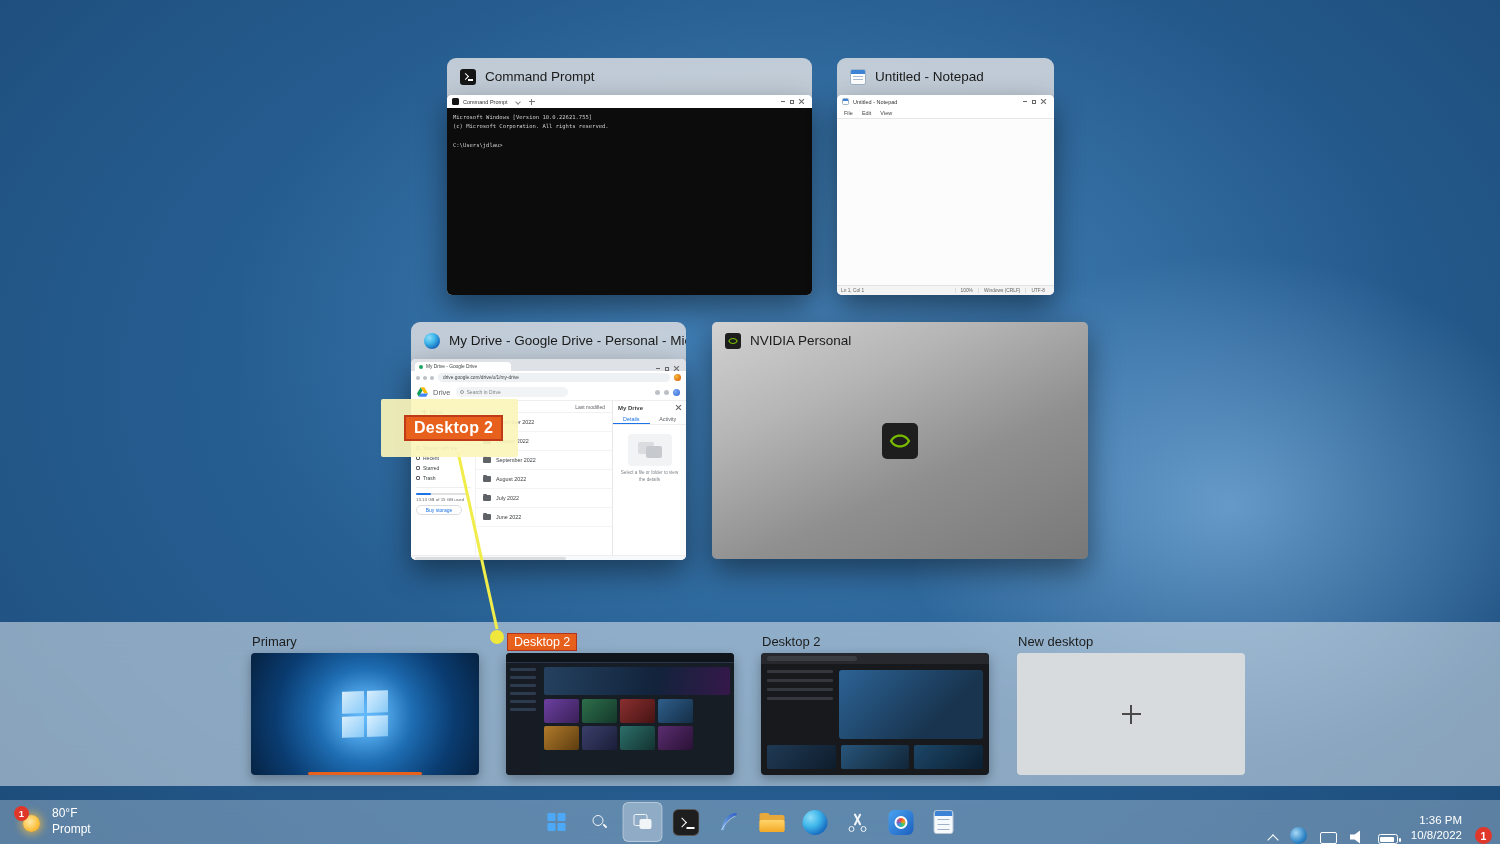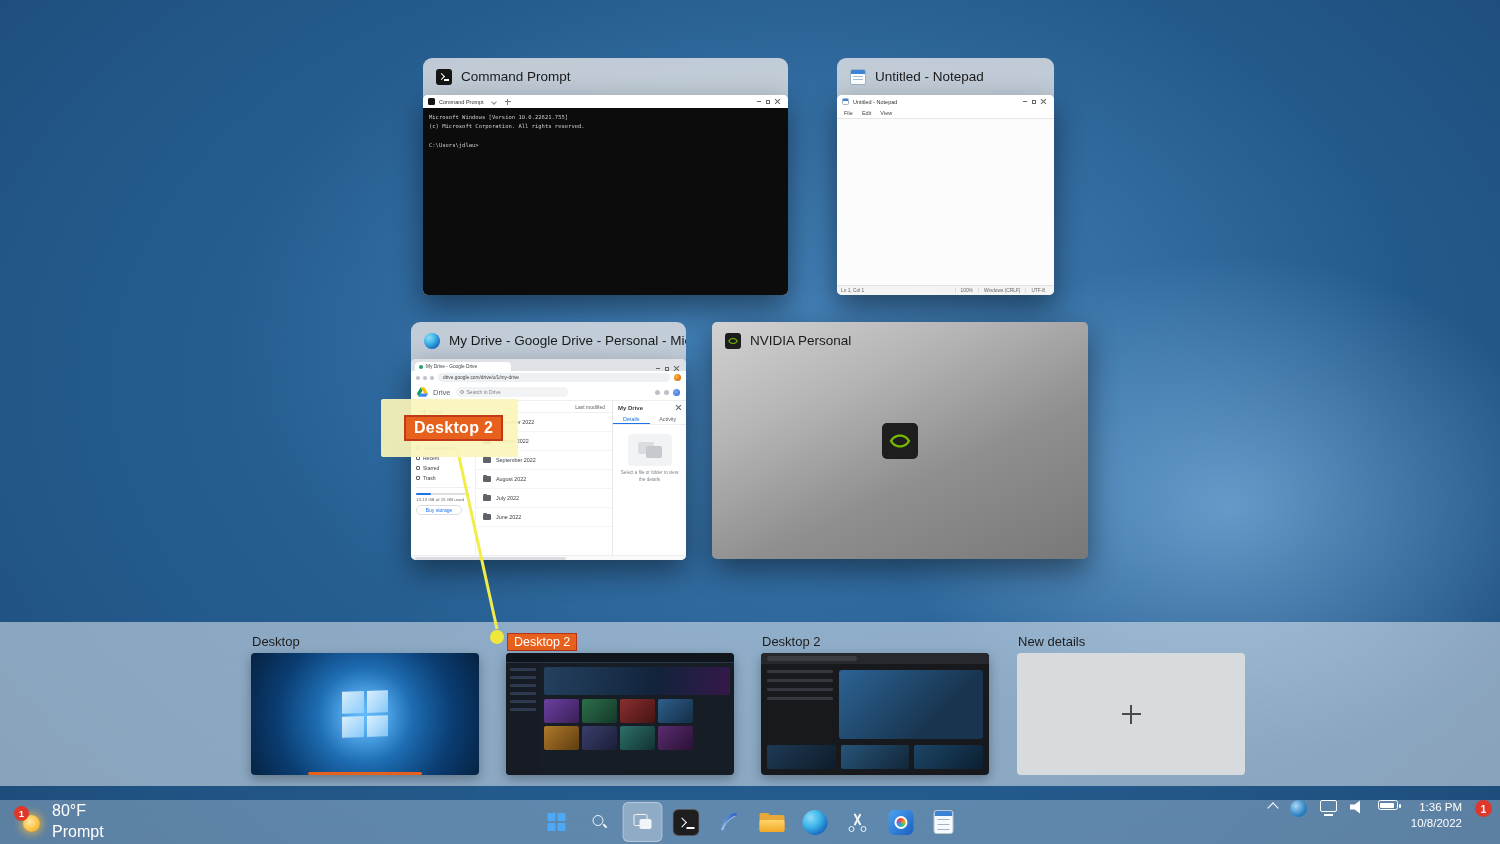--- a/index.html
+++ b/index.html
@@ -14,21 +14,21 @@
       radial-gradient(ellipse 1400px 950px at 50% 45%, #2e6da4 0%, #225687 55%, #143a60 100%);
   }
 
   
   .card{ position:absolute; background:rgba(213,218,223,.88); border-radius:9px; z-index:5; }
   .card-title{ height:37px; display:flex; align-items:center; gap:9px; padding:0 13px;
                font-size:13.5px; color:#1b1b1b; white-space:nowrap; overflow:hidden; }
   .card-body{ position:relative; border-radius:5px; overflow:hidden;
               box-shadow:0 12px 30px rgba(0,0,0,.45); background:#fff; }
 
-  .cmd-card{ left:423px; top:58px; width:365px; height:237px; }
+  .cmd-card{ left:447px; top:58px; width:365px; height:237px; }
   .notepad-card{ left:837px; top:58px; width:217px; height:237px; }
   .drive-card{ left:411px; top:322px; width:275px; height:237px; }
   .nvidia-card{ left:712px; top:322px; width:376px; height:237px; }
 
   .ic16{ width:16px; height:16px; flex:0 0 auto; display:inline-block; position:relative; }
   .cmd-ic{ background:#151515; border-radius:3px; }
   .cmd-ic::before{ content:""; position:absolute; left:3px; top:5px; width:4px; height:4px;
                    border-top:1.4px solid #fff; border-right:1.4px solid #fff; transform:rotate(45deg); }
   .cmd-ic::after{ content:""; position:absolute; left:8px; bottom:4px; width:5px; height:1.4px; background:#fff; }
   .np-ic{ background:#fff; border:1px solid #9db4c7; border-radius:2px; overflow:hidden; }
@@ -210,21 +210,21 @@
             background:rgba(195,214,230,.38); backdrop-filter:blur(24px); }
   .tb-weather{ position:absolute; left:10px; top:0; height:44px; display:flex; align-items:center; gap:12px;
                padding:0 10px; border-radius:6px; color:#fff; }
   .sun-wrap{ position:relative; width:20px; height:20px; }
   .sun{ position:absolute; right:0; bottom:0; width:17px; height:17px; border-radius:50%;
         background:radial-gradient(circle at 40% 40%, #ffe9a8, #fbbf3a 60%, #f59f1d);
         box-shadow:0 0 8px 2px rgba(250,190,60,.75); }
   .wx-badge{ position:absolute; top:-6px; left:-6px; width:15px; height:15px; border-radius:50%;
              background:#e0372b; color:#fff; font-size:9.5px; font-weight:bold;
              display:flex; align-items:center; justify-content:center; z-index:2; }
-  .wx-text{ display:flex; flex-direction:column; font-size:16px; line-height:1.3; }
+  .wx-text{ display:flex; flex-direction:column; font-size:12px; line-height:1.3; }
 
   .tb-center{ position:absolute; left:50%; top:2px; transform:translateX(-50%); display:flex; gap:3px; }
   .tb-btn{ width:40px; height:40px; border-radius:6px; display:flex; align-items:center; justify-content:center; }
   .tb-btn.active{ background:rgba(255,255,255,.30); box-shadow:inset 0 0 0 1px rgba(255,255,255,.35); }
 
   .start-glyph{ display:grid; grid-template-columns:8px 8px; grid-template-rows:8px 8px; gap:2px; }
   .start-glyph i{ background:#4da9f7; border-radius:1px; }
   .search-glyph{ position:relative; width:16px; height:16px; }
   .search-glyph::before{ content:""; position:absolute; left:1px; top:1px; width:9px; height:9px;
                          border:1.8px solid #f2f5f8; border-radius:50%; }
@@ -258,21 +258,21 @@
                  display:flex; align-items:center; justify-content:center; }
   .photos-glyph i{ width:13px; height:13px; border-radius:50%; border:2px solid #fff;
                    background:conic-gradient(#e84c3d,#f39c12,#2ecc71,#3498db,#9b59b6,#e84c3d); }
   .npad-glyph{ width:20px; height:24px; background:#f7fafc; border:1px solid #b9c6d2; border-radius:3px;
                position:relative; overflow:hidden; }
   .npad-glyph::before{ content:""; position:absolute; left:0; right:0; top:0; height:5px; background:#3c83d6; }
   .npad-glyph::after{ content:""; position:absolute; left:3px; right:3px; top:8px; bottom:3px;
                       background:repeating-linear-gradient(#9fb3c8 0 1.5px, transparent 1.5px 5px); }
   .feather-glyph svg{ display:block; }
 
-  .tb-tray{ position:absolute; right:8px; top:0; height:44px; display:flex; align-items:flex-start; gap:13px; color:#fff; }
+  .tb-tray{ position:absolute; right:8px; top:0; height:44px; display:flex; align-items:flex-end; gap:13px; color:#fff; }
   .chev-up{ width:8px; height:8px; border-left:1.8px solid #fff; border-top:1.8px solid #fff;
             transform:rotate(45deg); margin-top:4px; }
   .globe-glyph{ width:17px; height:17px; border-radius:50%;
                 background:radial-gradient(circle at 35% 35%, #a8d8f5, #2e84c6 60%, #135a92); }
   .display-glyph{ width:17px; height:12px; border:1.7px solid #fff; border-radius:2px; position:relative; }
   .display-glyph::after{ content:""; position:absolute; left:3px; right:3px; bottom:-5px; height:1.7px; background:#fff; }
   .speaker-glyph{ width:15px; height:14px; background:#fff;
                   clip-path:polygon(0 32%, 32% 32%, 68% 4%, 68% 96%, 32% 68%, 0 68%); }
   .battery-glyph{ width:20px; height:10px; border:1.6px solid #fff; border-radius:2.5px; position:relative; }
   .battery-glyph::before{ content:""; position:absolute; left:1.5px; top:1.5px; bottom:1.5px; width:75%; background:#fff; border-radius:1px; }
@@ -482,21 +482,21 @@
       <div class="nv-logo">
         <svg width="26" height="26" viewBox="0 0 24 24">
             <path d="M12 6C7.5 6 4.2 8.5 2.5 12c1.7 3.5 5 6 9.5 6s7.8-2.5 9.5-6C19.8 8.5 16.5 6 12 6zm0 2.1c3.2 0 5.8 1.6 7 3.9-1.2 2.3-3.8 3.9-7 3.9S6.2 14.3 5 12c1.2-2.3 3.8-3.9 7-3.9z" fill="#76b900"></path>
           </svg>
       </div>
     </div>
   </div>
 
   <div class="desktops-panel">
     <div class="desktop-item di-0">
-      <div class="desktop-label">Desktop</div>
+      <div class="desktop-label">Primary</div>
       <div class="desktop-thumb thumb-win10">
         <div class="win10-logo">
             <i></i>
             <i></i>
             <i></i>
             <i></i>
           </div>
         <div class="active-underline"></div>
       </div>
     </div>
@@ -547,21 +547,21 @@
           <div class="wb-hero"></div>
         </div>
         <div class="wb-row">
             <i></i>
             <i></i>
             <i></i>
           </div>
       </div>
     </div>
     <div class="desktop-item di-3">
-      <div class="desktop-label">New details</div>
+      <div class="desktop-label">New desktop</div>
       <div class="desktop-thumb thumb-new">
         <span class="plus-icon"></span>
       </div>
     </div>
   </div>
 
   <svg class="callout-svg">
     <line x1="458" y1="452" x2="497" y2="629" stroke="#f0ed4a" stroke-width="3"></line>
     <circle cx="497" cy="637" r="7" fill="#f0e73d"></circle>
   </svg>

